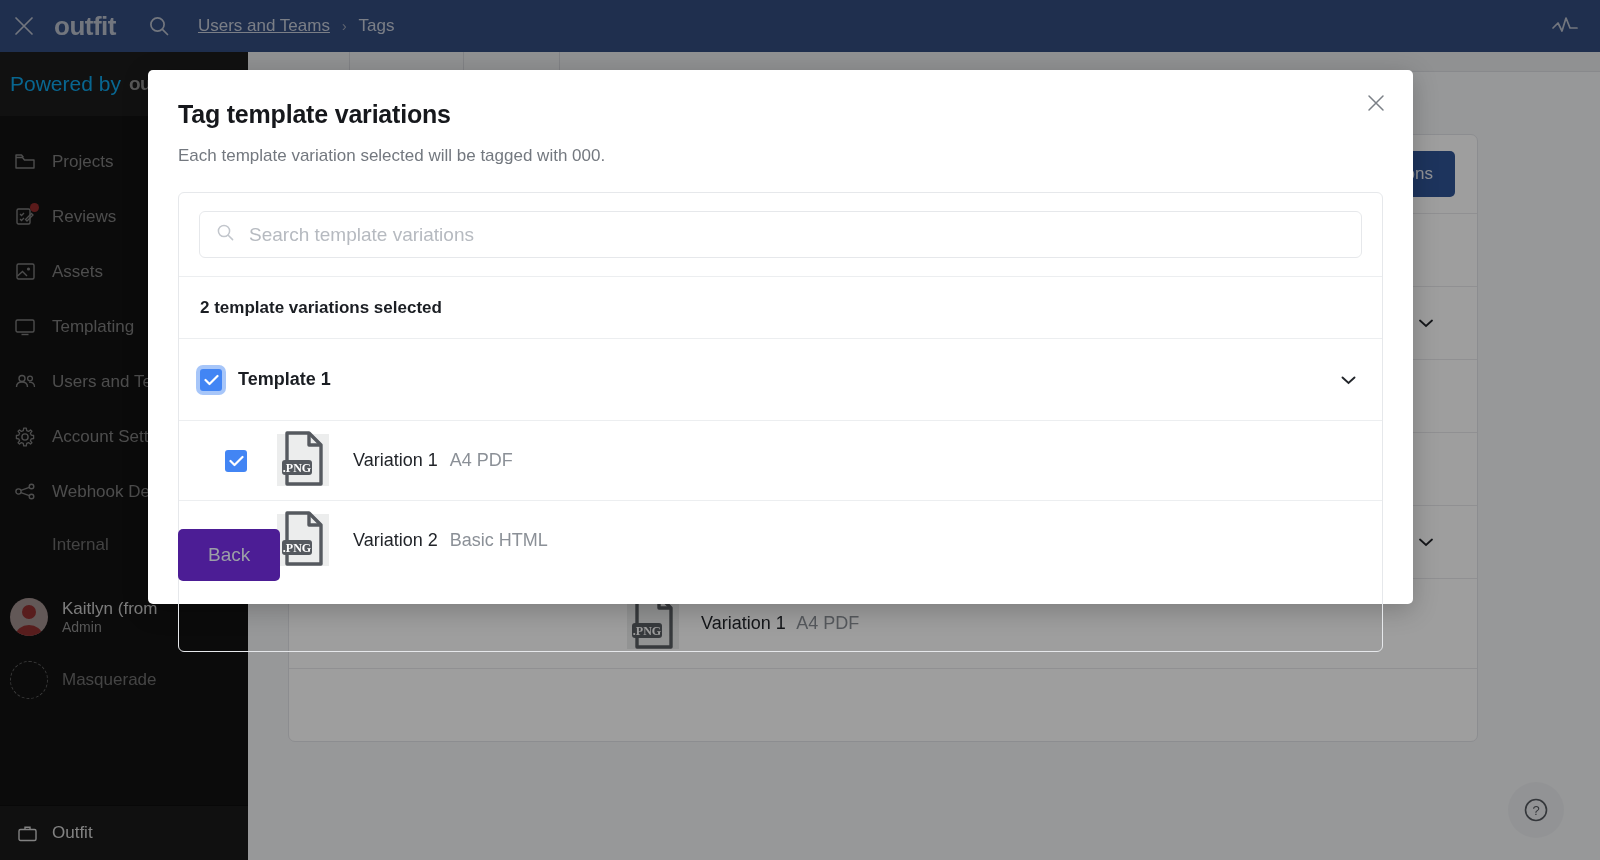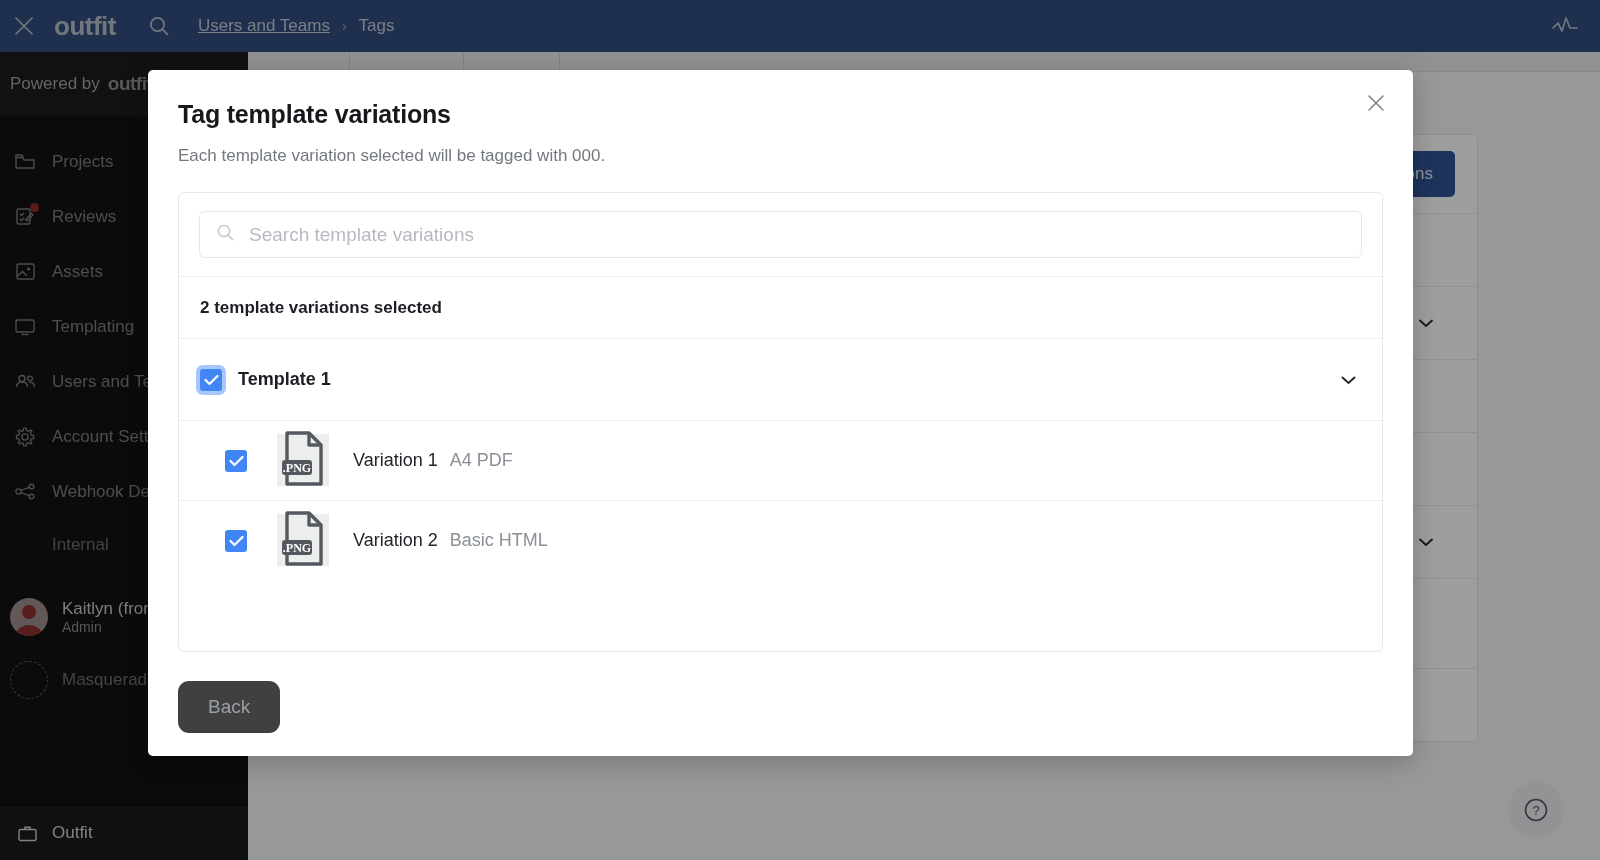--- a/index.html
+++ b/index.html
@@ -36,21 +36,21 @@
   
   .sidebar {
     position: absolute; left: 0; top: 52px; width: 248px; height: 808px;
     background: #131313; z-index: 3;
     display: flex; flex-direction: column;
   }
   .powered {
     height: 64px; display: flex; align-items: center; padding-left: 10px; gap: 8px;
     background: #1c1c1c;
   }
-  .powered-text { font-size: 17px; color: #a3a3a3; }
+  .powered-text { font-size: 21px; color: #0ea5e9; }
   .powered-brand { font-size: 19px; font-weight: 700; color: #8e8e8e; letter-spacing: -0.5px; }
 
   .nav { padding-top: 18px; }
   .nav-item {
     height: 55px; display: flex; align-items: center; padding-left: 14px; gap: 16px;
     cursor: pointer;
   }
   .nav-icon { width: 22px; height: 22px; display: flex; align-items: center; justify-content: center; position: relative; flex: 0 0 22px; }
   .nav-label { font-size: 17px; color: #7d7d7d; white-space: nowrap; }
   .nav-badge {
@@ -137,21 +137,21 @@
   .file-icon { position: relative; width: 52px; height: 62px; flex: 0 0 52px; }
   .file-icon .bg { position: absolute; left: 0; top: 4px; width: 52px; height: 52px; background: #eceded; }
   .file-icon svg { position: absolute; left: 4px; top: 0; }
 
   
   .overlay {
     position: absolute; left: 0; top: 0; width: 1600px; height: 860px;
     background: rgba(0,0,0,0.38); z-index: 10;
   }
   .modal {
-    position: absolute; left: 148px; top: 70px; width: 1265px; height: 686px;
+    position: absolute; left: 148px; top: 70px; width: 1265px; height: 534px;
     background: #ffffff; border-radius: 5px; z-index: 20;
     box-shadow: 0 6px 26px rgba(0,0,0,0.22);
     padding: 30px;
   }
   .modal-close {
     position: absolute; right: 24px; top: 20px; width: 26px; height: 26px;
     display: flex; align-items: center; justify-content: center; cursor: pointer;
   }
   .modal-title { font-size: 25px; font-weight: 700; color: #16181c; letter-spacing: -0.2px; }
   .modal-sub { margin-top: 17px; font-size: 17px; color: #73787f; }
@@ -200,21 +200,21 @@
   .cb.unchecked { background: #ffffff; border: 1px solid #d2d5da; }
   .cb.focus { box-shadow: 0 0 0 4px #a7c6f9; }
   .cb svg { display: block; }
 
   
   .modal-foot {
     position: absolute; left: 30px; right: 30px; bottom: 22px; height: 54px;
     display: flex; align-items: center;
   }
   .btn-back {
-    background: #404040; color: #9ba0a7; font-size: 19px; border: none; border-radius: 11px;
+    background: #4c1d95; color: #9ba0a7; font-size: 19px; border: none; border-radius: 5px;
     padding: 15px 30px; cursor: pointer; font-family: "Liberation Sans", sans-serif;
   }
   .btn-save {
     margin-left: auto; background: #4285f4; color: #ffffff; font-size: 19px; border: none;
     border-radius: 5px; padding: 15px 34px; cursor: pointer; font-family: "Liberation Sans", sans-serif;
   }
 </style>
 </head>
 <body>
 

